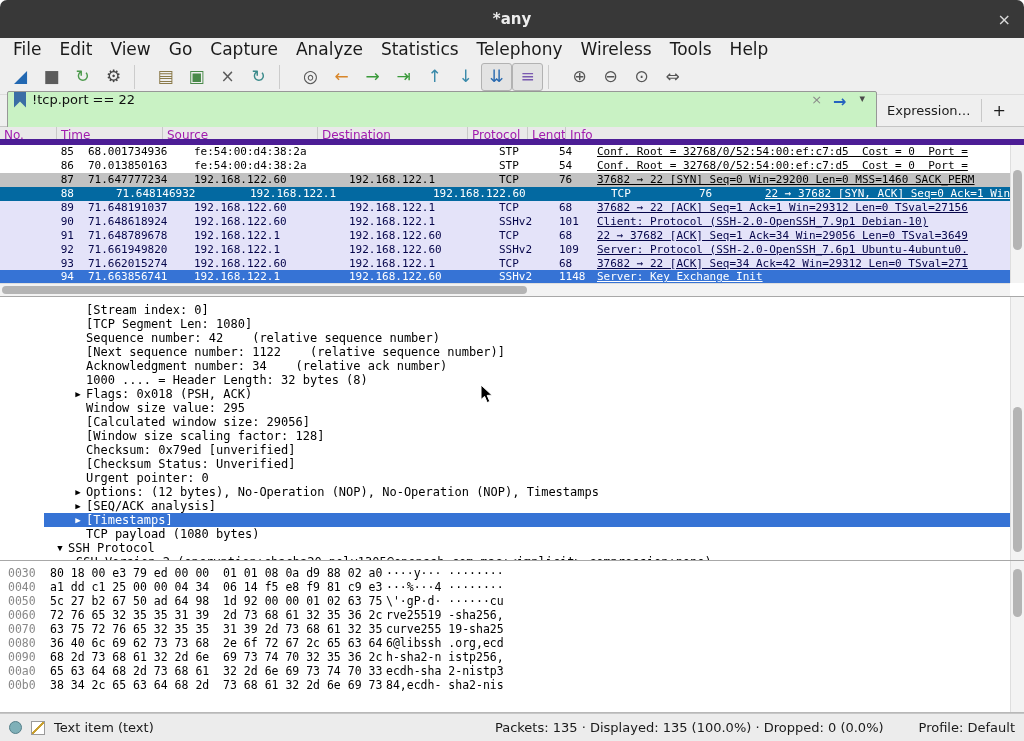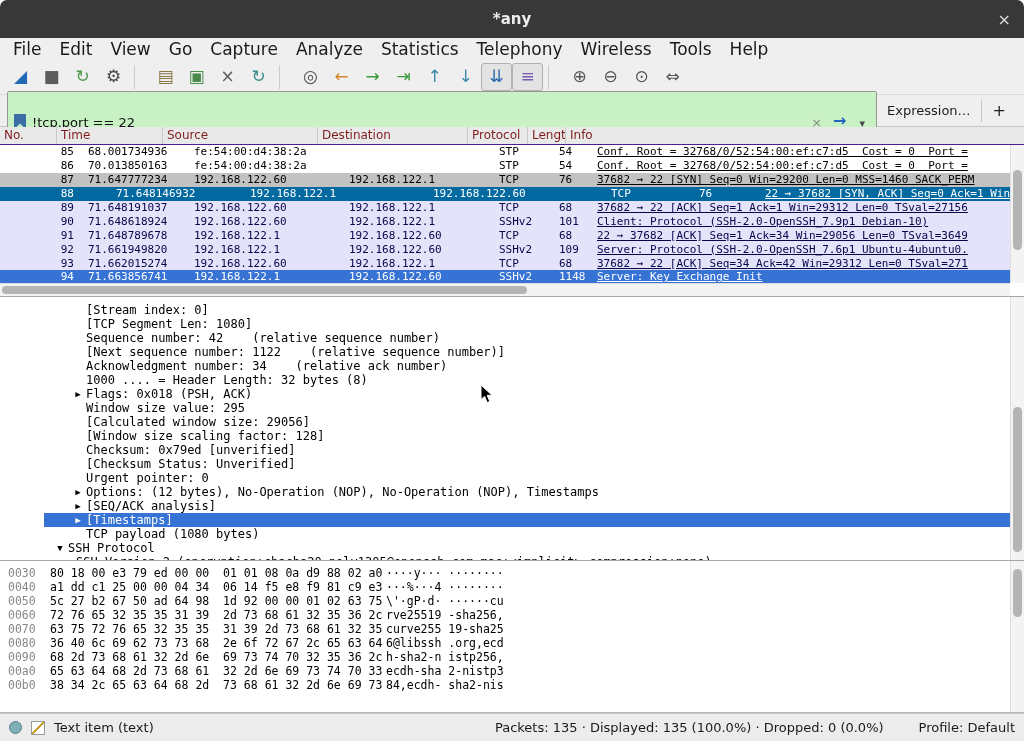--- a/index.html
+++ b/index.html
@@ -25,34 +25,34 @@
   .tbtn { width:31px; height:28px; flex:none; display:flex; align-items:center; justify-content:center;
           border-radius:3px; }
   .tbtn.framed { border:1px solid #b2b2b2; background:#e3e3e3; }
   .tbtn.sep { width:11px; height:24px; border-radius:0; border-left:1px solid #cccccc; margin:0 5px; }
   .tglyph { font-size:17px; line-height:1; }
 
   
   .filterbar { height:32px; flex:none; background:#efefef; display:flex; align-items:center;
                padding:0 7px; border-bottom:1px solid #c4c4c4; }
   .filterfield { flex:1; height:40px; background:#c9f2c4; border:1px solid #979797; border-radius:2px;
-                 display:flex; align-items:flex-end; padding:0 6px; gap:6px; }
+                 display:flex; align-items:flex-start; padding:0 6px; gap:6px; }
   .bookmark { width:12px; height:16px; flex:none; background:#3a6ea5;
               clip-path:polygon(0 0,100% 0,100% 100%,50% 62%,0 100%); }
   .filtertext { flex:1; font-size:13px; color:#101010; white-space:pre; overflow:hidden; }
   .clearx { color:#8a8a8a; font-size:13px; padding:0 3px; }
   .applyarrow { color:#2563c0; font-size:16px; font-weight:bold; padding:0 2px; }
   .dropcaret { color:#4a4a4a; font-size:11px; padding:0 5px; }
   .expression { font-size:13px; color:#1c1c1c; padding:0 10px; white-space:nowrap; }
   .addbtn { font-size:16px; color:#1c1c1c; padding:2px 11px; border-left:1px solid #c8c8c8; }
 
   
   .packetpane { height:170px; flex:none; position:relative; border-bottom:1px solid #a8a8a8; background:#fff; }
-  .plheader { height:18px; background:#e9e9e9; border-bottom:1px solid #4c1d95; display:flex;
-              font-size:12px; color:#7f1d1d; overflow:hidden; }
+  .plheader { height:18px; background:#e9e9e9; border-bottom:6px solid #4c1d95; display:flex;
+              font-size:12px; color:#a21caf; overflow:hidden; }
   .phcol { border-right:1px solid #c8c8c8; padding:1px 4px; white-space:nowrap; overflow:hidden; flex:none; }
   .w-no{width:57px}.w-time{width:106px}.w-src{width:155px}.w-dst{width:150px}
   .w-proto{width:60px}.w-len{width:38px}.w-info{flex:1;border-right:none}
   .plrows { position:absolute; top:18px; bottom:13px; left:0; right:14px; overflow:hidden;
             font-family:"DejaVu Sans Mono", monospace; font-size:11px; }
   .prow { height:13.9px; display:flex; align-items:center; }
   .cell { white-space:pre; overflow:hidden; flex:none; padding:0 4px; }
   .cell.num { text-align:right; padding-right:10px;margin-left:27px; }
   .cell.numlen { text-align:left; padding-right:4px; }
   .cell.w-info { flex:1;text-decoration:underline; }

